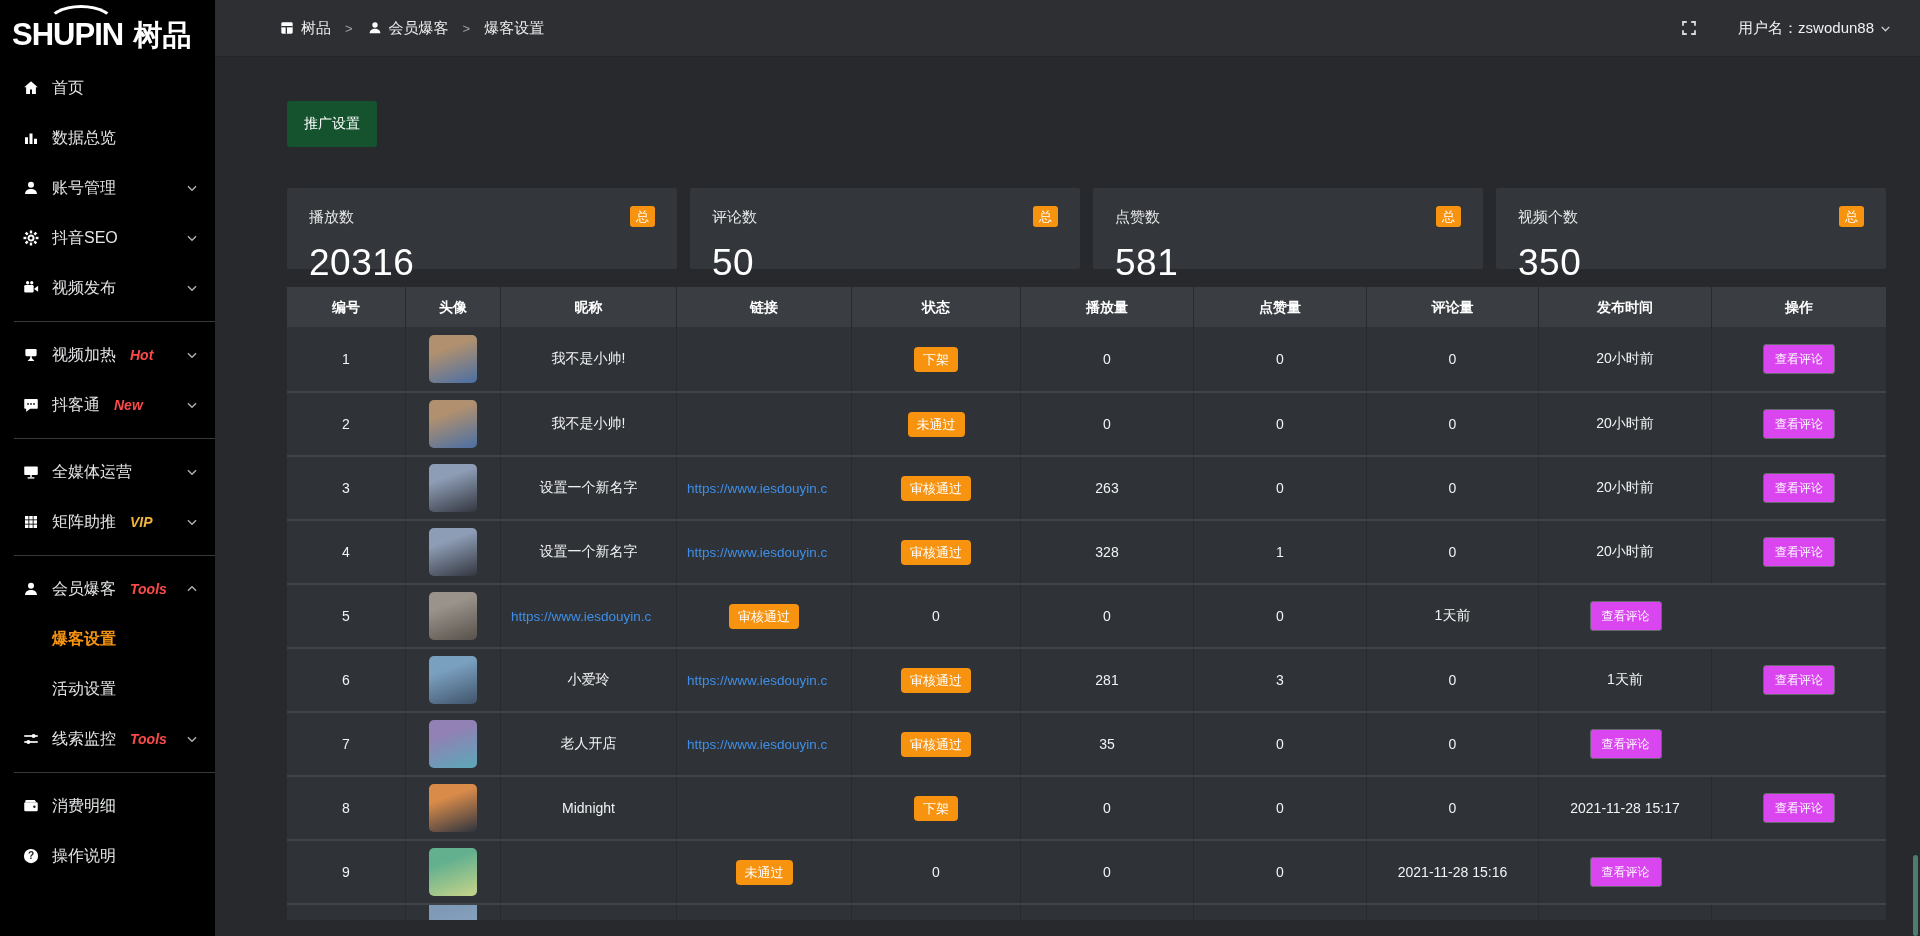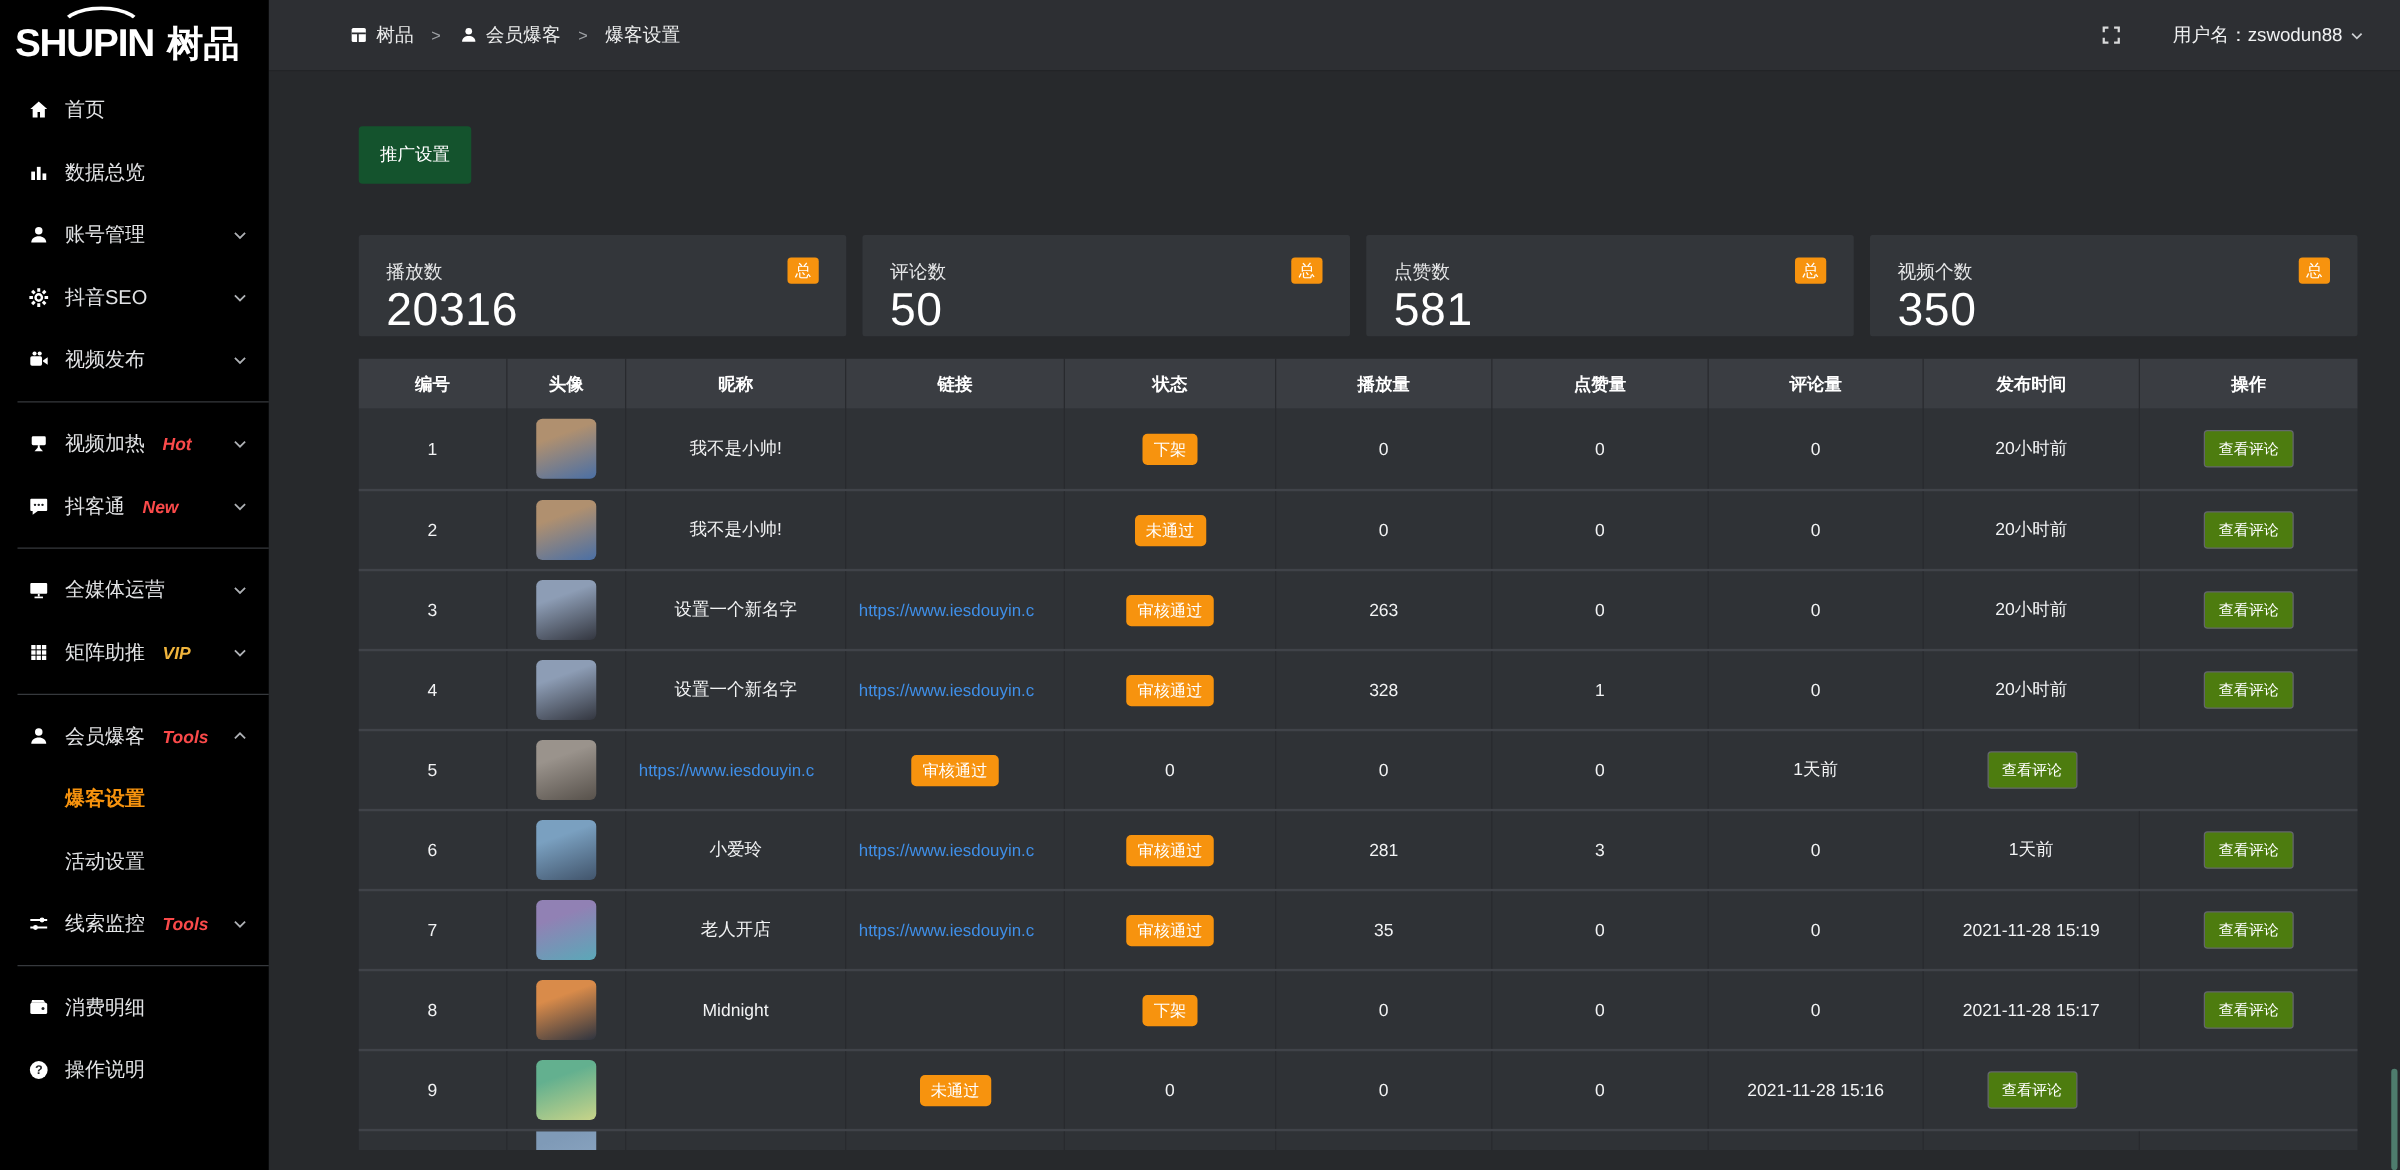--- a/index.html
+++ b/index.html
@@ -67,21 +67,21 @@
     background:#14532d; color:#fff; border:none; border-radius:3px;
     font-size:14px; padding:0 17px; height:46px; cursor:pointer;
     font-family:inherit;
   }
   .stats-row { display:flex; gap:13px; margin-top:41px; }
   .stat-card {
     flex:1; height:81px; background:#33363a; border-radius:2px;
     padding:20px 22px; position:relative;
   }
   .stat-label { font-size:15px; color:#e6e7e8; }
-  .stat-value { font-size:37px; color:#fff; margin-top:0; letter-spacing:0.5px; }
+  .stat-value { font-size:37px; color:#fff; margin-top:15px; letter-spacing:0.5px; }
   .stat-badge {
     position:absolute; right:22px; top:18px; background:#f7930e; color:#fff;
     font-size:13px; padding:4px 6px; border-radius:3px; line-height:1;
   }
   
   .data-table { margin-top:18px; }
   .t-row {
     display:grid;
     grid-template-columns:119px 95px 176px 175px 169px 173px 173px 172px 173px 1fr;
     align-items:center;
@@ -101,21 +101,21 @@
   .link-text {
     color:#3f8fe8; font-size:13.5px; text-decoration:none; white-space:nowrap;
     display:block; width:100%; text-align:left; padding-left:10px; overflow:hidden;
   }
   .status-badge {
     background:#f7930e; color:#fff; border:none; border-radius:4px;
     font-size:13px; padding:6px 9px; cursor:pointer; line-height:1; font-family:inherit;
     white-space:nowrap;
   }
   .action-btn {
-    background:#4d7c0f; border:1px solid #64676c; color:#fff; border-radius:3px;
+    background:#d946ef; border:1px solid #64676c; color:#fff; border-radius:3px;
     font-size:12px; padding:8px 11px; cursor:pointer; line-height:1; font-family:inherit;
     white-space:nowrap;
   }
   .t-partial { height:17px; overflow:hidden; background:#2f3236; border-top:2px solid #404349; }
   .t-partial .avatar { margin-top:16px; }
   
   .scrollbar-thumb {
     position:absolute; right:2px; bottom:0; width:5px; height:81px;
     background:#4e7c6d; border-radius:3px; z-index:9;
   }
@@ -647,23 +647,20 @@
           <div class="t-cell">
             <span>35</span>
           </div>
           <div class="t-cell">
             <span>0</span>
           </div>
           <div class="t-cell">
             <span>0</span>
           </div>
           <div class="t-cell">
-            <span>2021-11-28 15:19</span>
-          </div>
-          <div class="t-cell">
             <button class="action-btn">查看评论</button>
           </div>
         </div>
         <div class="t-row t-body-row">
           <div class="t-cell">
             <span>8</span>
           </div>
           <div class="t-cell">
             <div class="avatar" style="background: linear-gradient(160deg, rgb(217, 139, 74) 30%, rgb(46, 52, 64));"></div>
           </div>

